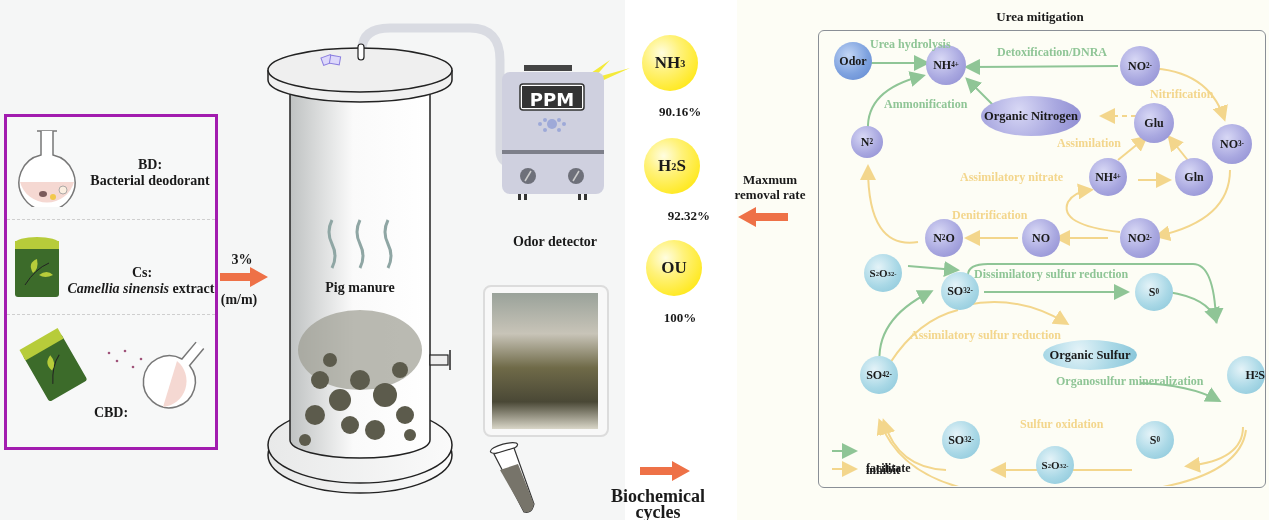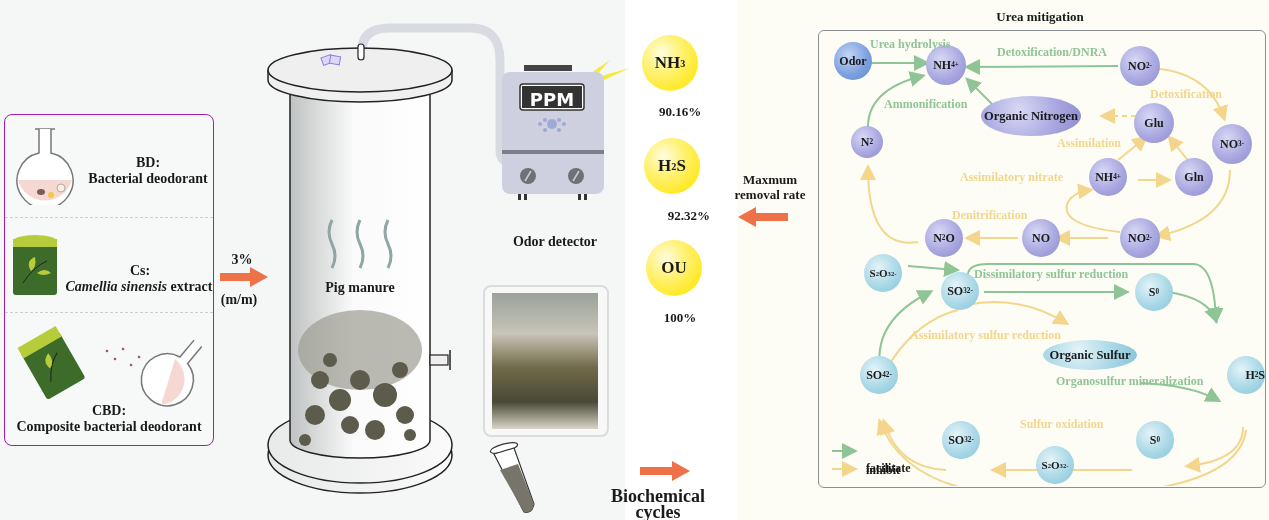--- a/index.html
+++ b/index.html
@@ -1,21 +1,21 @@
 <!DOCTYPE html>
 <html><head>
 <meta charset="utf-8">
 <style>
   html,body{margin:0;padding:0;}
   body{width:1269px;height:520px;position:relative;overflow:hidden;background:#f6f7f7;font-family:"Liberation Serif",serif;font-weight:bold;color:#1a1a1a;}
   .abs{position:absolute;}
   .left-bg{left:0;top:0;width:625px;height:520px;background:#f5f6f6;}
   .mid-bg{left:625px;top:0;width:112px;height:520px;background:#ffffff;}
   .right-bg{left:737px;top:0;width:532px;height:520px;background:#fdfdf5;}
-  .panel{left:4px;top:114px;width:208px;height:330px;border:1px solid #a21caf;border-radius:8px;background:#f7f8f8;}
+  .panel{left:4px;top:114px;width:208px;height:330px;border:3px solid #a21caf;border-radius:0;background:#f7f8f8;}
   .dash{position:absolute;left:0;width:100%;border-top:1px dashed #cfcfcf;height:0;}
   .lbl{position:absolute;text-align:center;font-size:14px;line-height:16px;}
   .ital{font-style:italic;}
   .yb{position:absolute;width:56px;height:56px;border-radius:50%;background:radial-gradient(circle at 35% 32%,#fffde0 0%,#fff27a 35%,#ffe81a 80%,#f5d800 100%);display:flex;align-items:center;justify-content:center;font-size:17px;}
   .pct{position:absolute;font-size:13px;width:60px;text-align:center;}
   sub,sup{font-size:0.6em;}
   .box{left:818px;top:30px;width:446px;height:456px;border:1px solid #8a8f96;border-radius:6px;}
   .node{position:absolute;border-radius:50%;display:flex;align-items:center;justify-content:center;font-size:12px;}
   .n{background:radial-gradient(circle at 38% 35%,#d8d8f5 0%,#a9a8e0 55%,#8c8ad0 100%);}
   .s{background:radial-gradient(circle at 38% 35%,#e4f3f8 0%,#a9d8e6 55%,#86c4d8 100%);}
@@ -71,21 +71,20 @@
         <circle cx="116" cy="44" r="1.3"></circle>
         <circle cx="124" cy="36" r="1.3"></circle>
         <circle cx="132" cy="50" r="1.3"></circle>
       </g>
     <g transform="rotate(40 150 60)">
       <path d="M146 10 V32 A26 26 0 1 0 156 32 V10" fill="#fff" stroke="#777" stroke-width="1.5"></path>
     </g>
     <path d="M160 38 A26 26 0 0 1 146 84 Z" fill="#f5d8d2"></path>
   </svg>
   <div class="lbl" style="left:0;top:288px;width:208px;">CBD:</div>
-  <div class="lbl" style="left:0;top:304px;width:208px;">Composite bacterial deodorant</div>
 </div>
 
 <div class="lbl" style="left:222px;top:252px;width:40px;">3%</div>
 <svg class="abs" style="left:220px;top:266px" width="50" height="22">
   <polygon points="0,7 30,7 30,1 48,11 30,21 30,15 0,15" fill="#ee7147"></polygon>
 </svg>
 <div class="lbl" style="left:214px;top:292px;width:50px;">(m/m)</div>
 
 <svg class="abs" style="left:260px;top:20px" width="380" height="500">
   <defs>
@@ -269,21 +268,21 @@
 <div class="node n" style="left:1212px;top:124px;width:40px;height:40px;">NO<sub>3</sub><sup>-</sup></div>
 <div class="node n" style="left:1089px;top:158px;width:38px;height:38px;">NH<sub>4</sub><sup>+</sup></div>
 <div class="node n" style="left:1175px;top:158px;width:38px;height:38px;">Gln</div>
 <div class="node n" style="left:925px;top:219px;width:38px;height:38px;">N<sub>2</sub>O</div>
 <div class="node n" style="left:1022px;top:219px;width:38px;height:38px;">NO</div>
 <div class="node n" style="left:1120px;top:218px;width:40px;height:40px;">NO<sub>2</sub><sup>-</sup></div>
 
 <div class="gt" style="left:870px;top:37px;">Urea hydrolysis</div>
 <div class="gt" style="left:997px;top:45px;">Detoxification/DNRA</div>
 <div class="gt" style="left:884px;top:97px;">Ammonification</div>
-<div class="yt" style="left:1150px;top:87px;">Detoxification</div>
+<div class="yt" style="left:1150px;top:87px;">Nitrification</div>
 <div class="yt" style="left:1057px;top:136px;">Assimilation</div>
 <div class="yt" style="left:960px;top:170px;">Assimilatory nitrate</div>
 <div class="yt" style="left:952px;top:208px;">Denitrification</div>
 
 <div class="node s" style="left:864px;top:254px;width:38px;height:38px;font-size:11px;">S<sub>2</sub>O<sub>3</sub><sup>2-</sup></div>
 <div class="node s" style="left:941px;top:272px;width:38px;height:38px;">SO<sub>3</sub><sup>2-</sup></div>
 <div class="node s" style="left:1135px;top:273px;width:38px;height:38px;">S<sup>0</sup></div>
 <div class="ell s" style="left:1043px;top:340px;width:94px;height:30px;">Organic Sulfur</div>
 <div class="node s" style="left:860px;top:356px;width:38px;height:38px;">SO<sub>4</sub><sup>2-</sup></div>
 <div class="node s" style="left:1227px;top:356px;width:38px;height:38px;justify-content:flex-end;">H<sub>2</sub>S</div>

